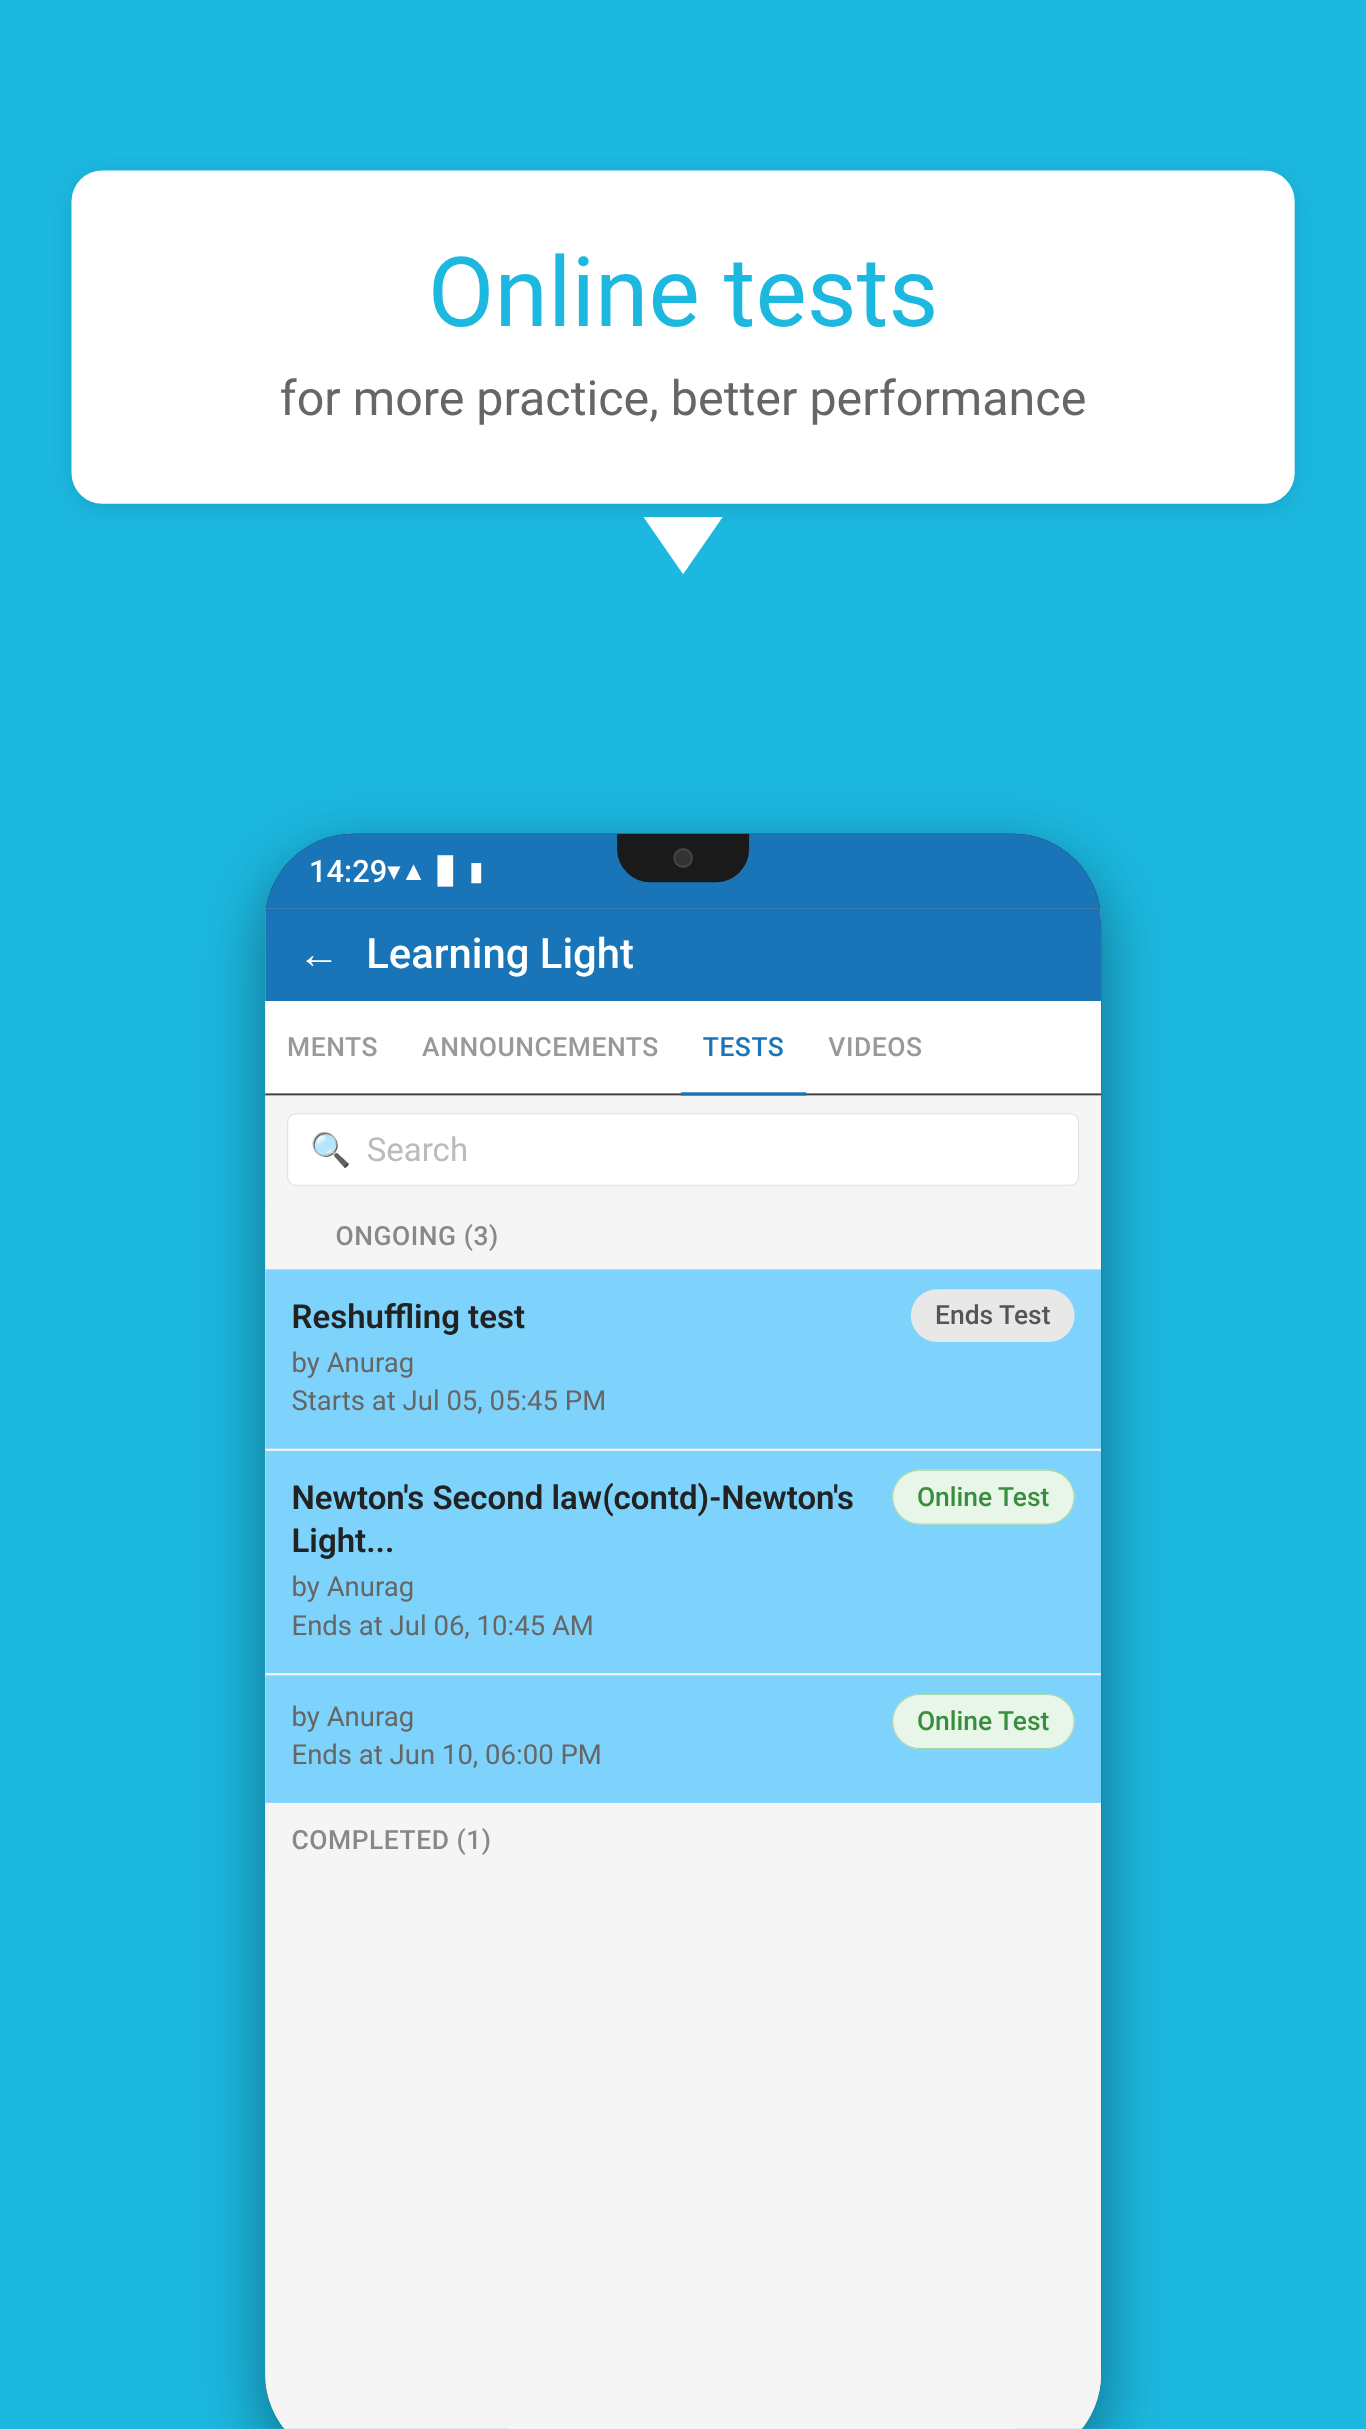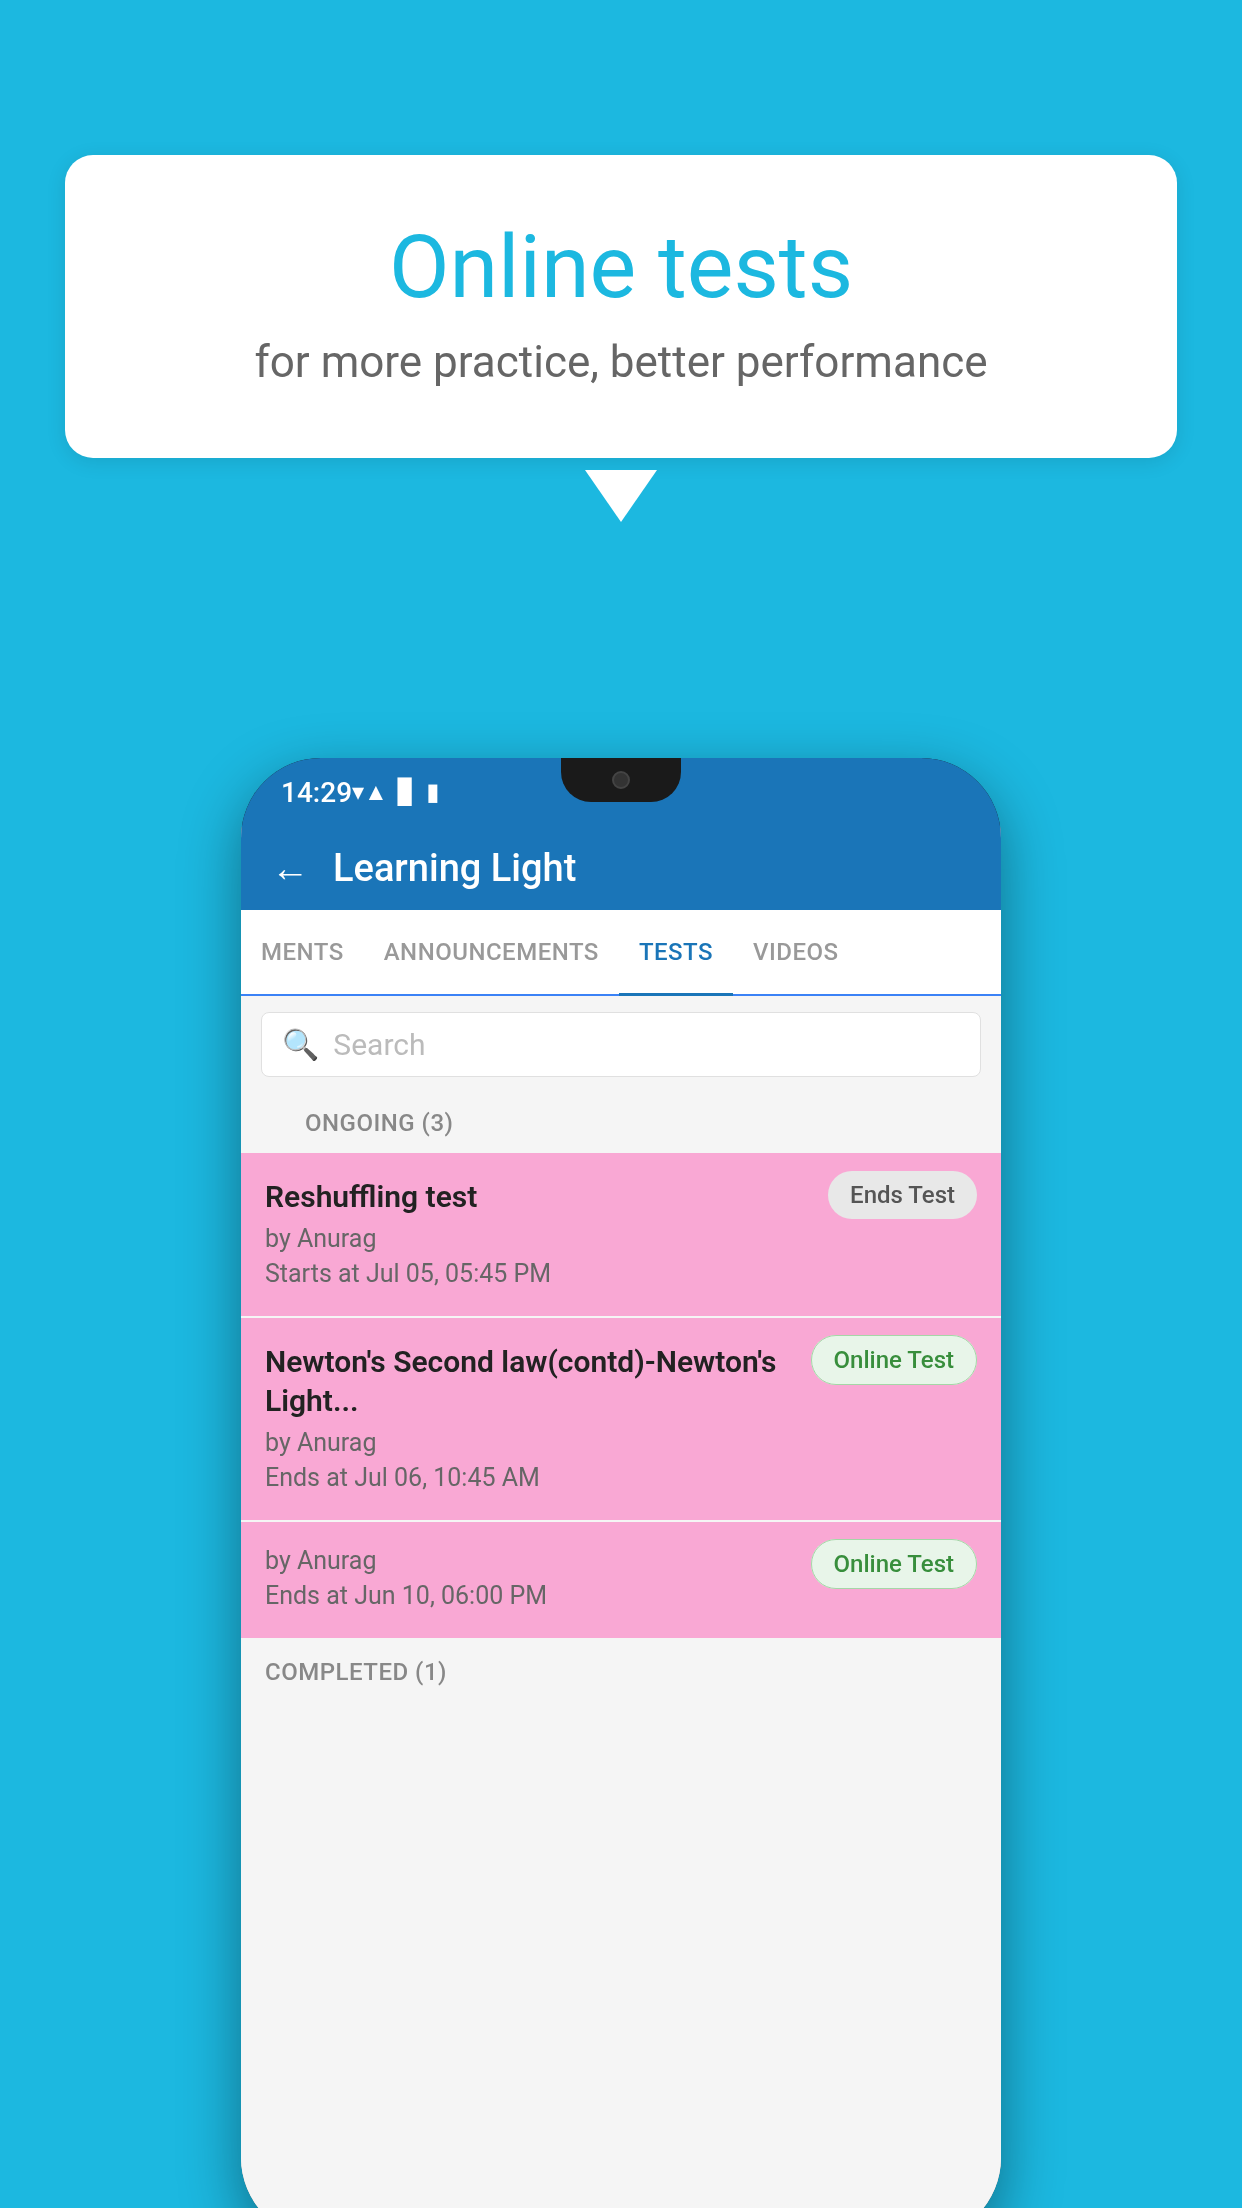--- a/index.html
+++ b/index.html
@@ -138,21 +138,21 @@
     .app-header-title {
       color: #fff;
       font-size: 38px;
       font-weight: 500;
     }
 
     
     .tabs-bar {
       background: #fff;
       display: flex;
-      border-bottom: 2px solid #3b82f6;
+      border-bottom: 2px solid #404040;
       flex-shrink: 0;
     }
     .tab-item {
       padding: 28px 20px;
       font-size: 24px;
       color: #999;
       font-weight: 500;
       letter-spacing: 0.5px;
       cursor: pointer;
       position: relative;
@@ -208,21 +208,21 @@
       font-size: 24px;
       color: #888;
       font-weight: 500;
       letter-spacing: 0.5px;
       text-transform: uppercase;
       margin-left: 40px;
     }
 
     
     .test-item {
-      background: #f9a8d4;
+      background: #7dd3fc;
       padding: 24px 24px 28px;
       margin-bottom: 2px;
       display: flex;
       justify-content: space-between;
       align-items: flex-start;
       gap: 28px;
     }
     .test-item-left {
       flex: 1;
     }

